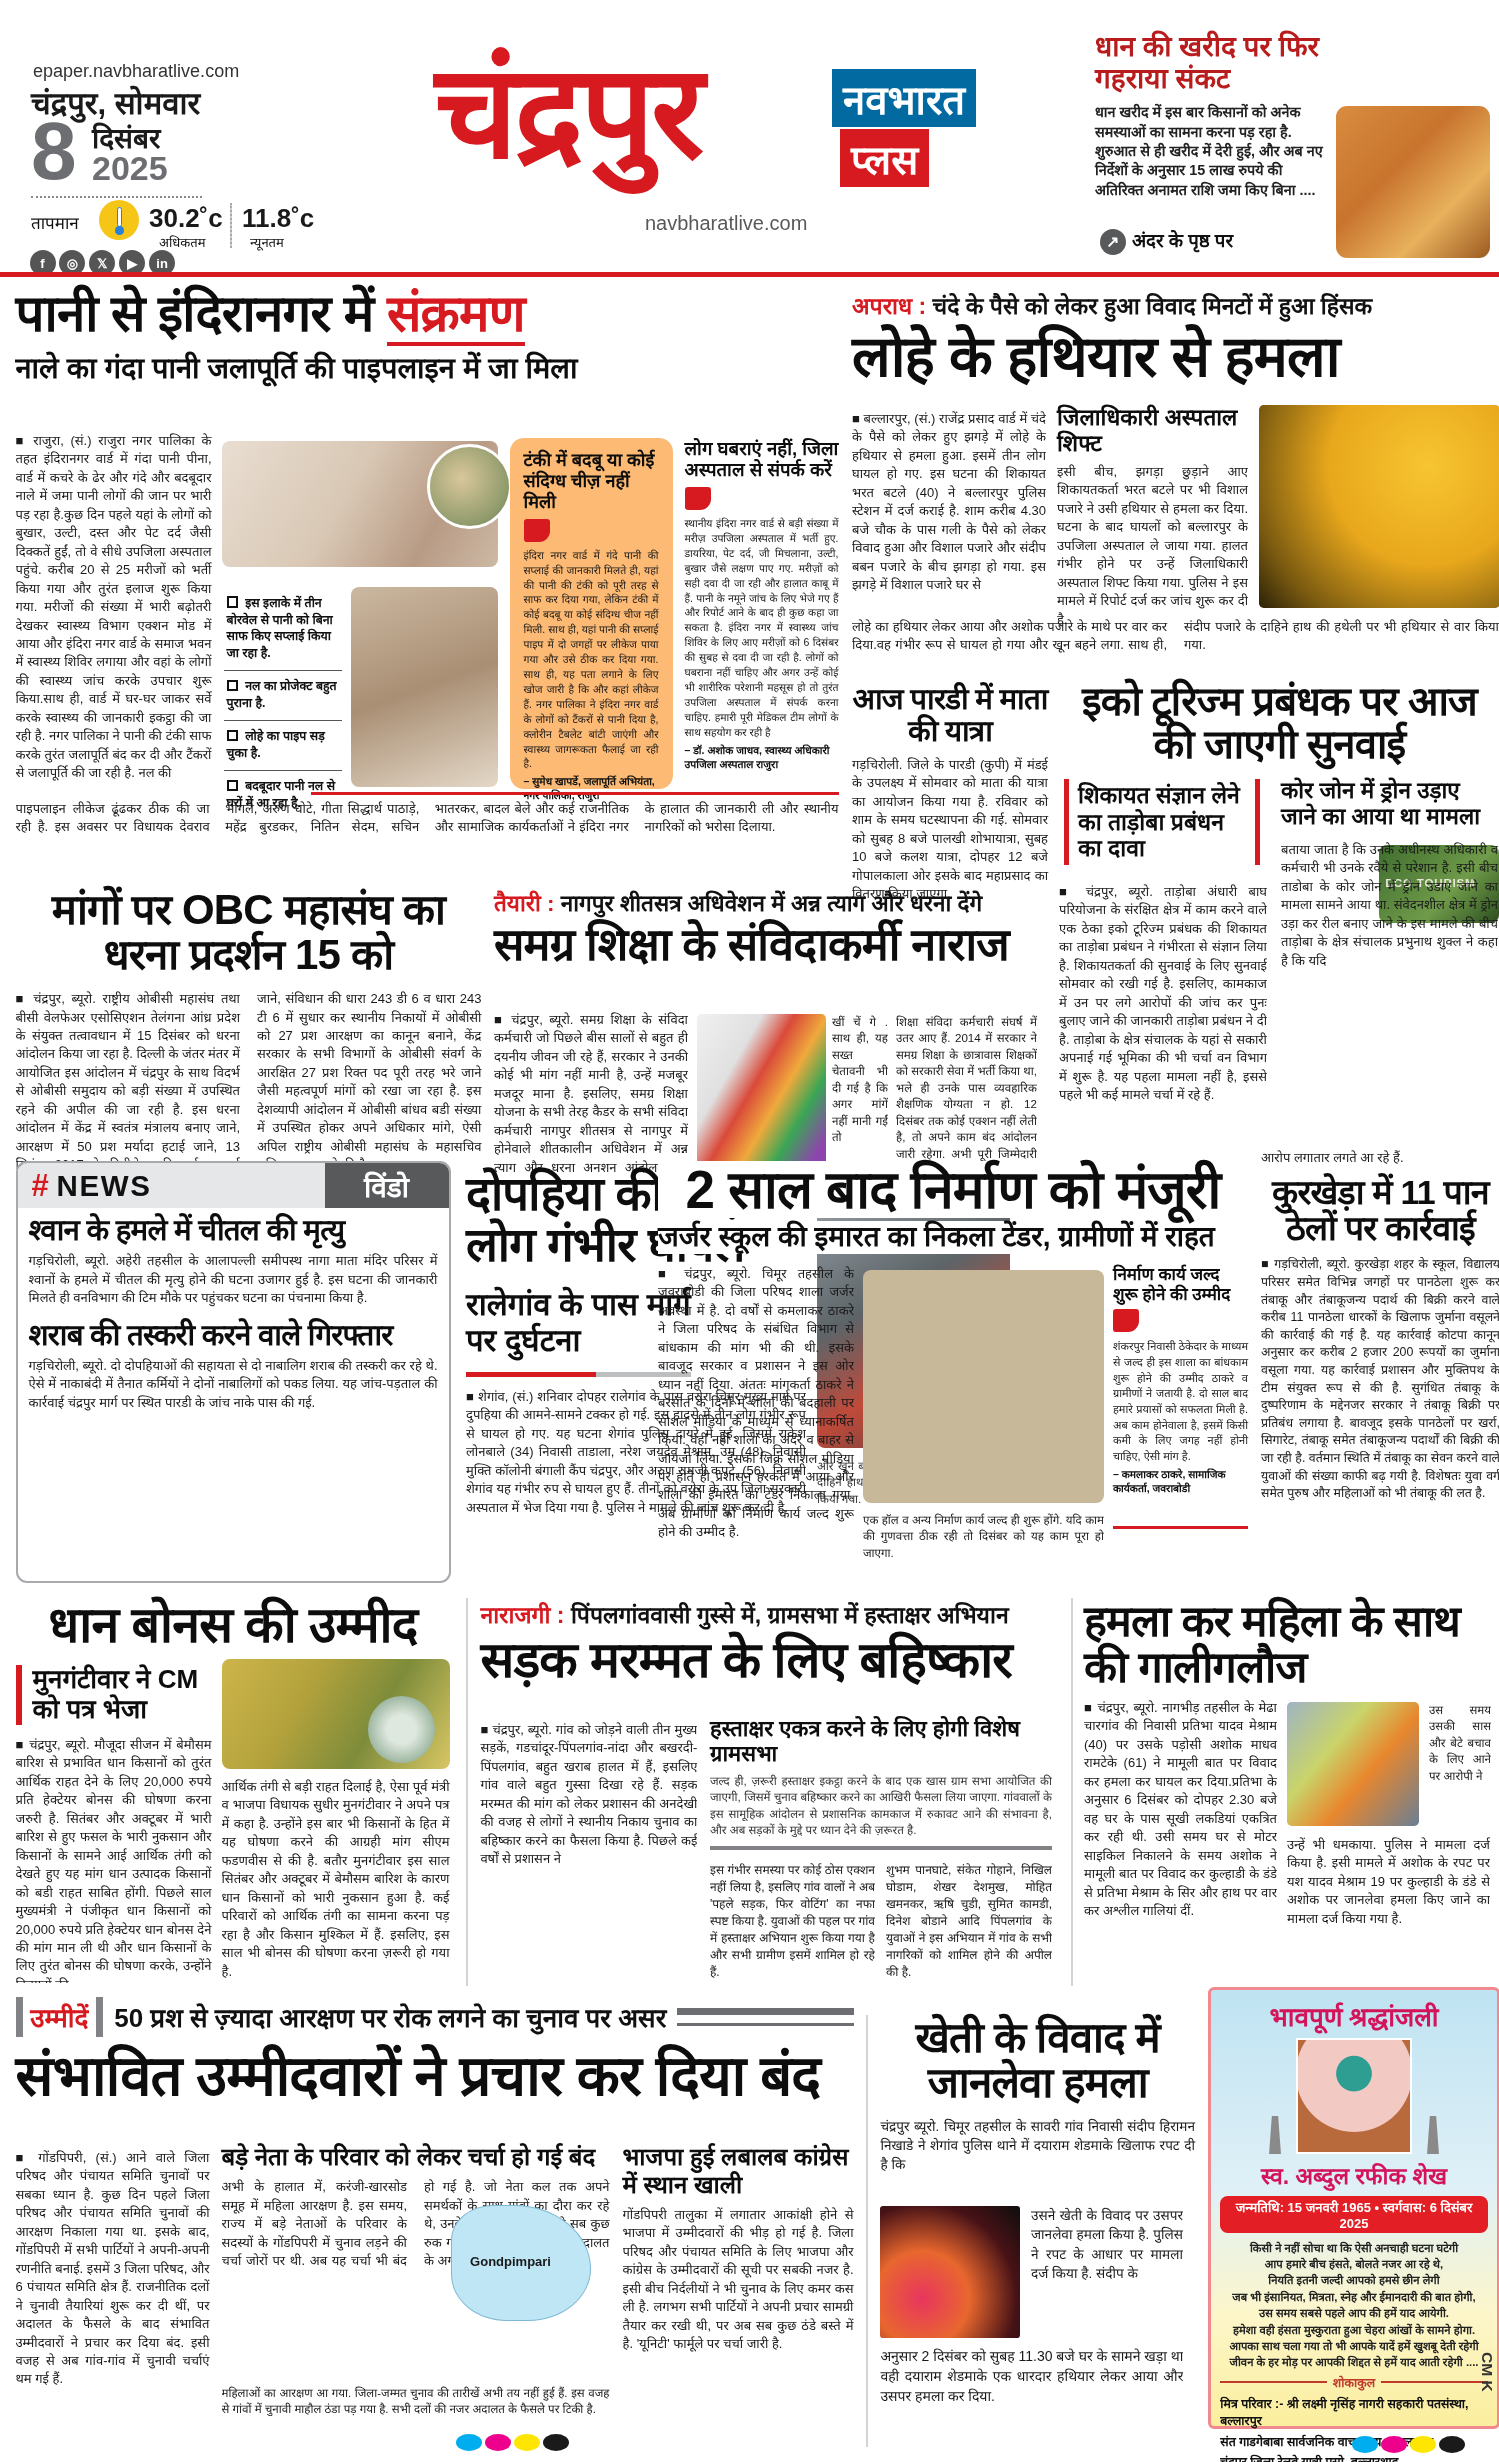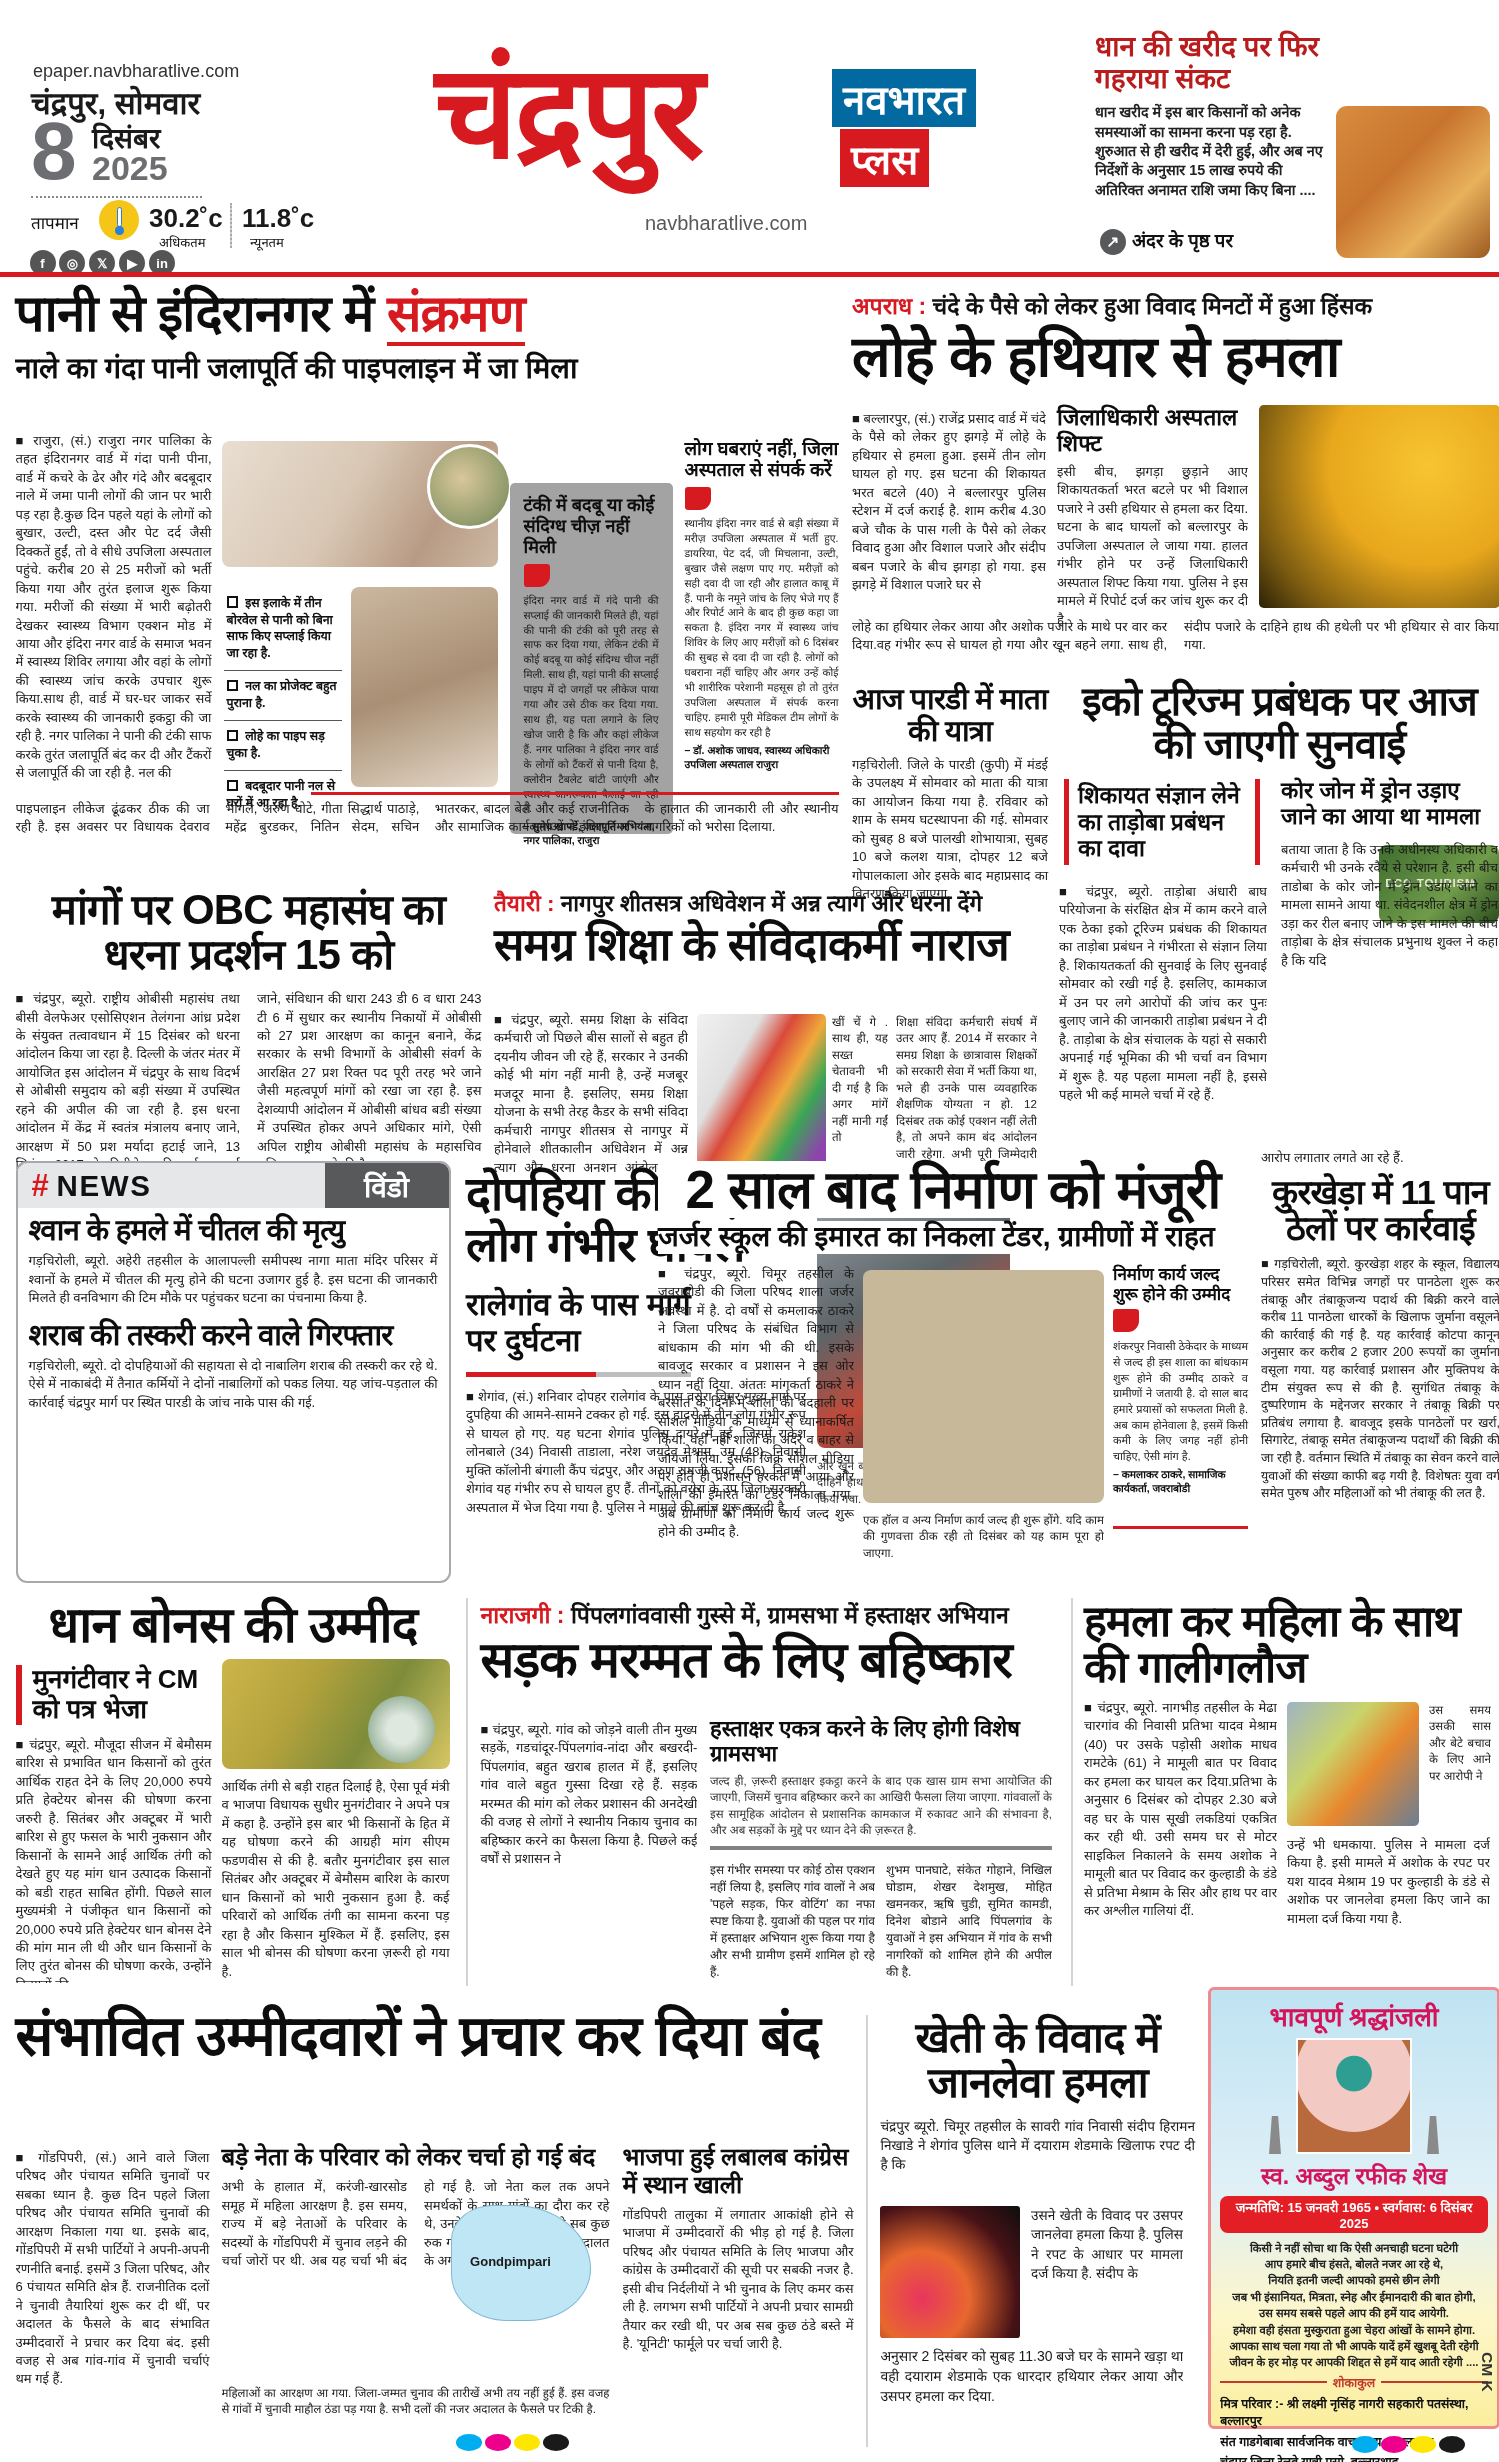--- a/index.html
+++ b/index.html
@@ -8,21 +8,21 @@
          font-family:"Liberation Sans", sans-serif; color:#111; }
   .abs { position:absolute; }
   .hl  { font-weight:bold; color:#0d0d0d; line-height:1.08; letter-spacing:-0.8px; }
   .red { color:#d71920; }
   .kicker { font-weight:bold; font-size:23px; }
   .kicker .klabel { color:#d71920; }
   .body-txt { font-size:13px; line-height:1.42; text-align:justify; color:#1a1a1a; }
   .cols2 { column-count:2; column-gap:17px; }
   .cols4 { column-count:4; column-gap:15.5px; }
   .subhead { font-weight:bold; line-height:1.15; color:#0d0d0d; }
-  .graybox { background:#a3a3a3; border-radius:5px; padding:12.4px 14px;margin-top:45px; }
+  .graybox { background:#fdba74; border-radius:14px; padding:12.4px 14px; }
   .quote-ic { width:26px; height:23px; background:#d71920; border-radius:3.1px 3.1px 11px 3.1px; display:inline-block; }
   .photo { background:#c8b89a; border-radius:8px; }
   .rule-red { background:#d71920; }
   .byline { font-weight:bold; }
   .sq { display:inline-block; width:11.6px; height:11.6px; border:2.3px solid #111; margin-right:7px; vertical-align:-0.8px; }
   .bullet-item { font-size:12.4px; line-height:1.35; font-weight:bold; padding:7.8px 3.1px; border-bottom:1.6px solid #555; }
   .bullet-item:last-child { border-bottom:none; }
   .social-ic { width:26px; height:26px; border-radius:50%; background:#555; color:#fff; display:inline-flex;
                align-items:center; justify-content:center; font-size:13px; font-weight:bold; margin-right:3.9px; }
   .dot { width:26px; height:17px; border-radius:50%; display:inline-block; margin-right:3.1px; }
@@ -231,20 +231,27 @@
 
 <div class="abs" style="left:1071px;top:1598px;width:429px;height:388px;border-left:2.3px solid #d1d3d4;padding-left:11px;">
   <div class="hl" style="font-size:43px;">हमला कर महिला के साथ की गालीगलौज</div>
   <div class="abs body-txt" style="left:11px;top:101px;width:193px;height:273px;overflow:hidden;">■ चंद्रपुर, ब्यूरो. नागभीड़ तहसील के मेढा चारगांव की निवासी प्रतिभा यादव मेश्राम (40) पर उसके पड़ोसी अशोक माधव रामटेके (61) ने मामूली बात पर विवाद कर हमला कर घायल कर दिया.प्रतिभा के अनुसार 6 दिसंबर को दोपहर 2.30 बजे वह घर के पास सूखी लकडियां एकत्रित कर रही थी. उसी समय घर से मोटर साइकिल निकालने के समय अशोक ने मामूली बात पर विवाद कर कुल्हाडी के डंडे से प्रतिभा मेश्राम के सिर और हाथ पर वार कर अश्लील गालियां दीं.</div>
   <div class="abs" style="left:214px;top:104px;width:132px;height:124px;border-radius:4.7px;background:linear-gradient(130deg,#9fb4c4 0%,#c9d46a 35%,#e8872e 60%,#6b7f93 100%);"></div>
   <div class="abs body-txt" style="left:356px;top:104px;width:62px;height:124px;overflow:hidden;font-size:11.6px;">उस समय उसकी सास और बेटे बचाव के लिए आने पर आरोपी ने</div>
   <div class="abs body-txt" style="left:214px;top:238px;width:203px;height:138px;overflow:hidden;">उन्हें भी धमकाया. पुलिस ने मामला दर्ज किया है. इसी मामले में अशोक के रपट पर यश यादव मेश्राम 19 पर कुल्हाडी के डंडे से अशोक पर जानलेवा हमला किए जाने का मामला दर्ज किया गया है.</div>
 </div>
 
 <div class="abs" style="left:15.5px;top:1997px;width:838px;height:450px;">
+  <div style="display:flex;align-items:center;">
+    <span style="width:7px;height:40px;background:#808285;margin-right:7.8px;"></span>
+    <span class="red" style="font-size:26px;font-weight:bold;margin-right:7.8px;">उम्मीदें</span>
+    <span style="width:7px;height:40px;background:#808285;margin-right:11px;"></span>
+    <span style="font-size:26px;font-weight:bold;">50 प्रश से ज़्यादा आरक्षण पर रोक लगने का चुनाव पर असर</span>
+    <span style="flex:1;margin-left:11px;height:18.6px;border-top:3.9px solid #6d6e71;border-bottom:3.9px solid #6d6e71;box-shadow:inset 0 7.8px 0 -3.9px #6d6e71;"></span>
+  </div>
   <div class="hl" style="font-size:56px;margin-top:9.3px;">संभावित उम्मीदवारों ने प्रचार कर दिया बंद</div>
   <div class="abs body-txt" style="left:0;top:152px;width:194px;height:295px;overflow:hidden;">■ गोंडपिपरी, (सं.) आने वाले जिला परिषद और पंचायत समिति चुनावों पर सबका ध्यान है. कुछ दिन पहले जिला परिषद और पंचायत समिति चुनावों की आरक्षण निकाला गया था. इसके बाद, गोंडपिपरी में सभी पार्टियों ने अपनी-अपनी रणनीति बनाई. इसमें 3 जिला परिषद, और 6 पंचायत समिति क्षेत्र हैं. राजनीतिक दलों ने चुनावी तैयारियां शुरू कर दी थीं, पर अदालत के फैसले के बाद संभावित उम्मीदवारों ने प्रचार कर दिया बंद. इसी वजह से अब गांव-गांव में चुनावी चर्चाएं थम गई हैं.</div>
   <div class="abs" style="left:206px;top:146px;width:388px;">
     <div class="subhead" style="font-size:24px;">बड़े नेता के परिवार को लेकर चर्चा हो गई बंद</div>
     <div class="body-txt cols2" style="margin-top:7.8px;height:256px;overflow:hidden;">अभी के हालात में, करंजी-खारसोड समूह में महिला आरक्षण है. इस समय, राज्य में बड़े नेताओं के परिवार के सदस्यों के गोंडपिपरी में चुनाव लड़ने की चर्चा जोरों पर थी. अब यह चर्चा भी बंद हो गई है. जो नेता कल तक अपने समर्थकों के साथ गांवों का दौरा कर रहे थे, उनके सामने आए फैसले से सब कुछ रुक गया है. फिलहाल सभी को अदालत के अगले निर्णय की प्रतीक्षा है.</div>
   </div>
   <div class="abs" style="left:435px;top:208px;width:140px;height:116px;background:#bfe6f5;border-radius:30% 55% 45% 40%;border:1.6px solid #7fb8d4;">
     <span style="position:absolute;left:18.6px;top:48px;font-size:13px;font-weight:bold;color:#1a1a1a;">Gondpimpari</span>
   </div>
   <div class="abs" style="left:607px;top:146px;width:231px;">

